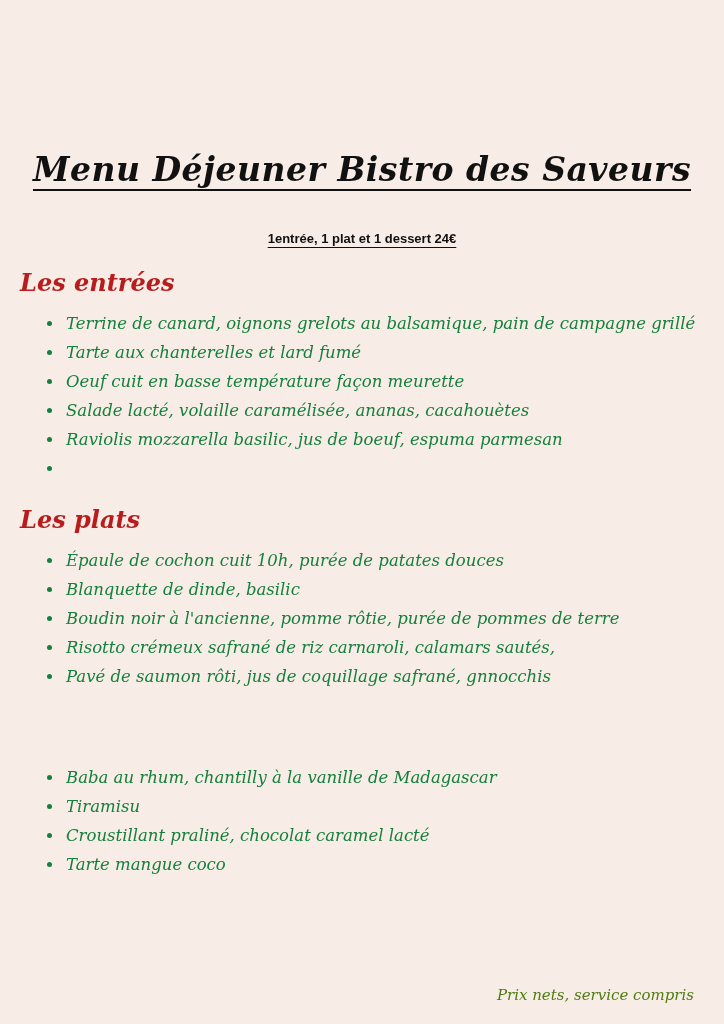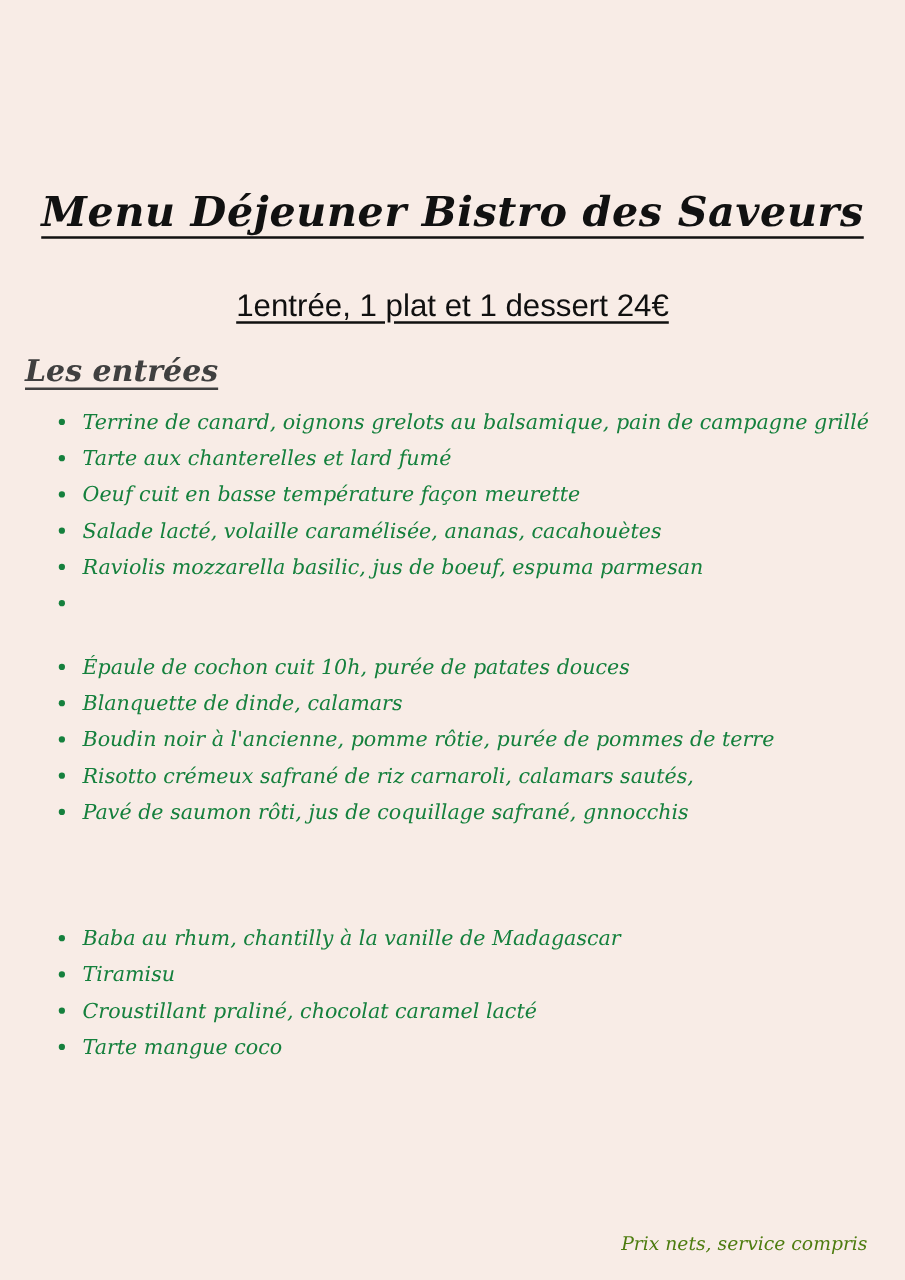--- a/index.html
+++ b/index.html
@@ -31,44 +31,43 @@
     letter-spacing: 0.5px;
     text-align: center;
     margin: 0;
     text-decoration: underline;
     text-underline-offset: 8px;
     text-decoration-thickness: 1.5px;
     color: #111;
   }
   .subtitle {
     font-family: "Liberation Sans", sans-serif;
-    font-weight: 400;
-    font-size: 25px;
+    font-weight: 700;
+    font-size: 13px;
     text-align: center;
     margin: 42px 0 0 0;
     text-decoration: underline;
     text-underline-offset: 4px;
     color: #101010;
   }
   .menu-section {
     margin-top: 22px;
   }
   .menu-section.desserts {
     margin-top: 72px;
   }
   .section-heading {
     font-family: "DejaVu Serif", serif;
     font-style: italic;
     font-weight: 600;
     font-size: 24px;
     margin: 0;
-    text-decoration: underline;
     text-underline-offset: 5px;
     text-decoration-thickness: 1.5px;
-    color: #404040;
+    color: #b91c1c;
   }
   ul.menu-list {
     list-style: disc outside;
     margin: 12px 0 0 0;
     padding: 0 0 0 44px;
   }
   ul.menu-list li {
     font-family: "DejaVu Serif", serif;
     font-style: italic;
     font-size: 16.5px;
@@ -102,23 +101,24 @@
       <li>Terrine de canard, oignons grelots au balsamique, pain de campagne grillé</li>
       <li>Tarte aux chanterelles et lard fumé</li>
       <li>Oeuf cuit en basse température façon meurette</li>
       <li>Salade lacté, volaille caramélisée, ananas, cacahouètes</li>
       <li>Raviolis mozzarella basilic, jus de boeuf, espuma parmesan</li>
       <li></li>
     </ul>
   </section>
 
   <section class="menu-section">
+    <h3 class="section-heading">Les plats</h3>
     <ul class="menu-list">
       <li>Épaule de cochon cuit 10h, purée de patates douces</li>
-      <li>Blanquette de dinde, calamars</li>
+      <li>Blanquette de dinde, basilic</li>
       <li>Boudin noir à l'ancienne, pomme rôtie, purée de pommes de terre</li>
       <li>Risotto crémeux safrané de riz carnaroli, calamars sautés,</li>
       <li>Pavé de saumon rôti, jus de coquillage safrané, gnnocchis</li>
     </ul>
   </section>
 
   <section class="menu-section desserts">
     <ul class="menu-list">
       <li>Baba au rhum, chantilly à la vanille de Madagascar</li>
       <li>Tiramisu</li>

